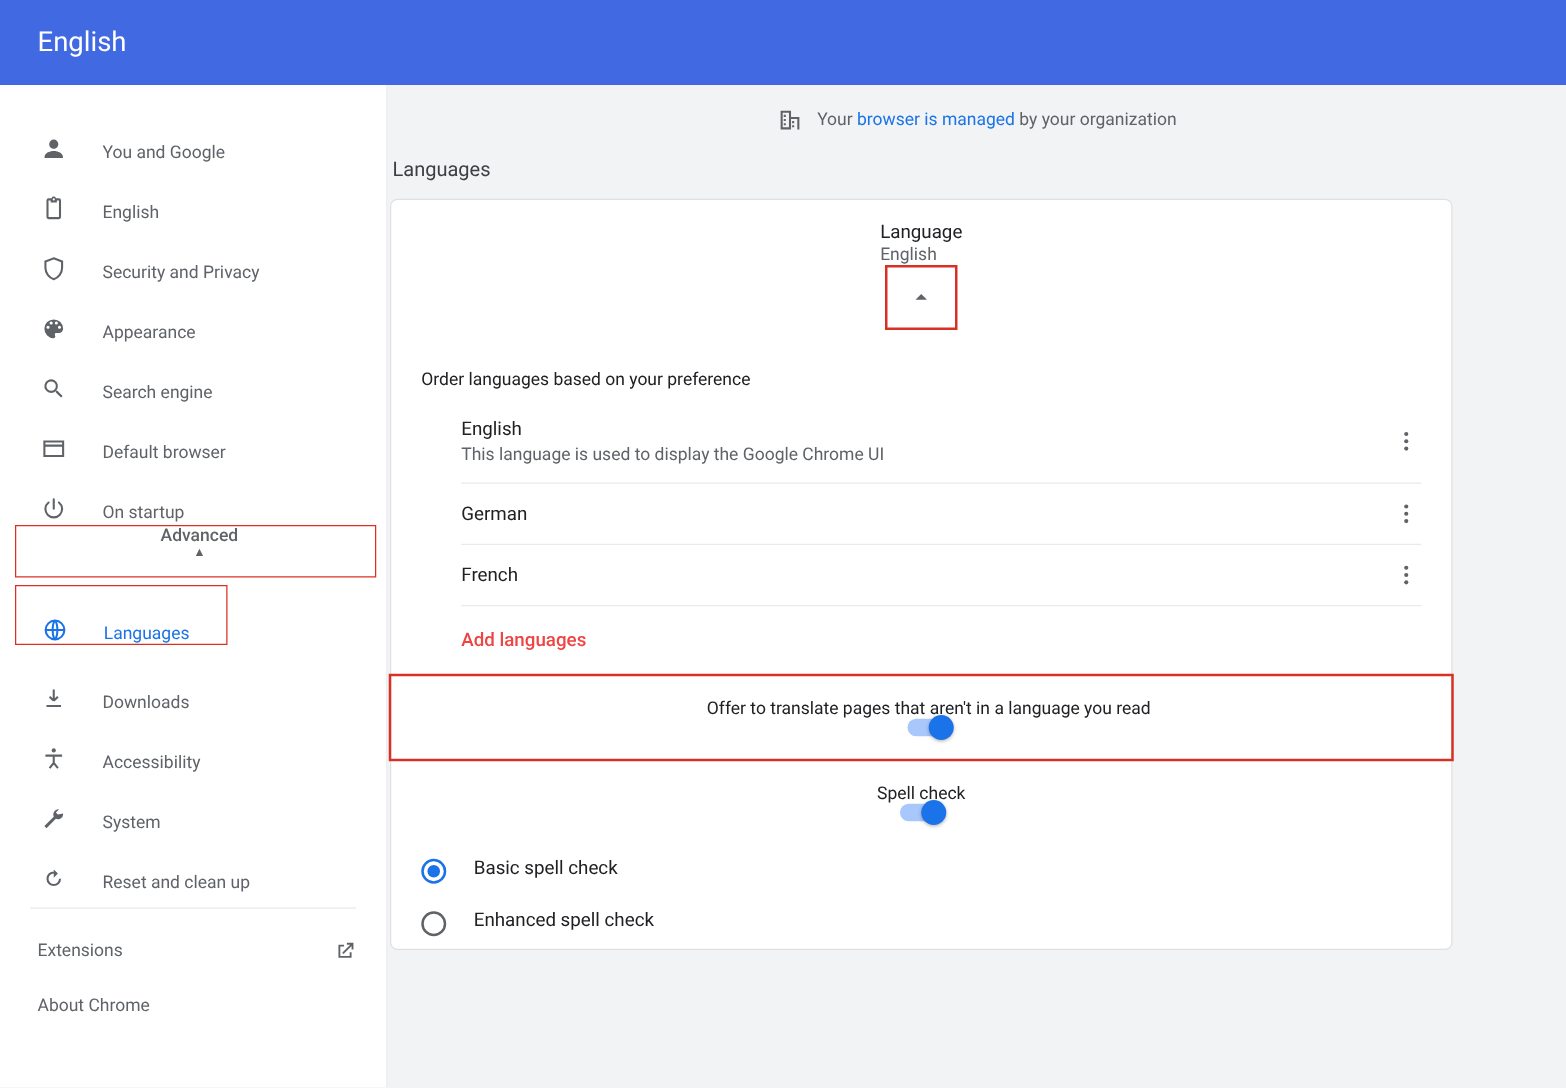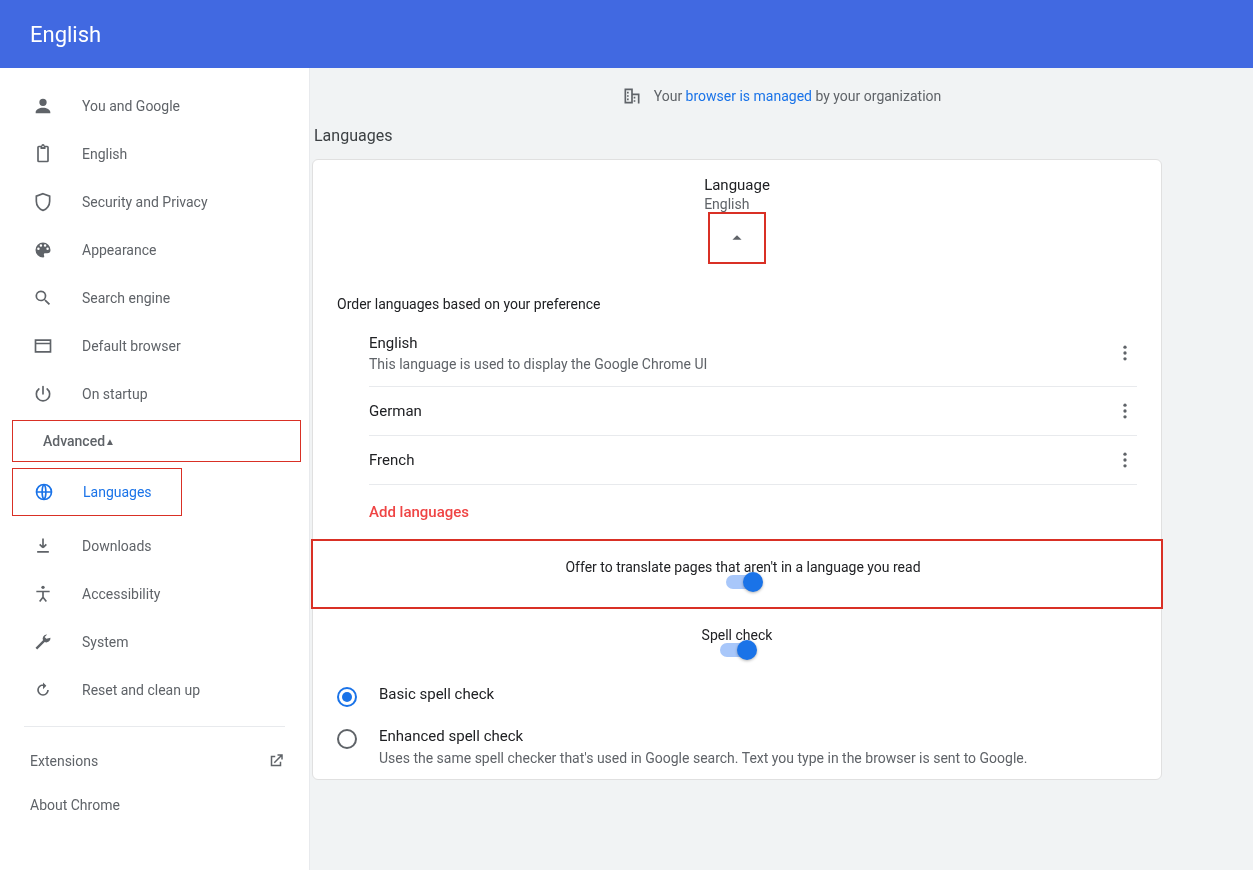--- a/index.html
+++ b/index.html
@@ -43,35 +43,35 @@
     height: calc(870px - 68px);
   }
   .sidebar {
     width: 310px;
     background: #fff;
     padding-top: 14px;
     border-right: 1px solid #e8eaed;
   }
   .side-item {
     display: flex;
-    align-items: center;
+    align-items: flex-end;
     height: 48px;
     padding: 0 36px 0 32px;
     gap: 28px;
     color: #5f6368;
     font-size: 14px;
     cursor: pointer;
   }
   .side-item .ic { width: 22px; height:22px; fill:#5f6368; display:flex;align-items:center;justify-content:center;}
   .side-item.active { color:#1a73e8; }
   .side-item.active .ic { fill:#1a73e8; }
   .adv-header {
     display:flex;align-items:center;justify-content:flex-start;
     height:40px; padding:0 24px 0 30px;
-    color:#5f6368;font-weight:500;font-size:14px;
+    color:#5f6368;font-weight:500;font-size:14px;flex-direction:column;
   }
   .adv-header .tri { font-size:10px; color:#5f6368;}
   .sep { height:1px;background:#e8eaed;margin:12px 24px;}
   .footer-item {
     display:flex;align-items:center;justify-content:space-between;
     height:44px; padding:0 24px 0 30px;
     color:#5f6368;font-size:14px; cursor:pointer;
   }
   .content { flex:1; overflow-y:auto; }
   .infobar {
@@ -347,19 +347,18 @@
         <div class="radio-row" style="padding-left:24px">
           <div class="radio sel"></div>
           <div>
               <div class="rl">Basic spell check</div>
             </div>
         </div>
         <div class="radio-row" style="padding-left:24px">
           <div class="radio"></div>
           <div>
             <div class="rl">Enhanced spell check</div>
-            <div class="rd">Uses the same spell checker that's used in Google search. Text you type in the browser is sent to Google.</div>
           </div>
         </div>
       </div>
     </div>
   </div>
 </div>
 
 </body></html>

